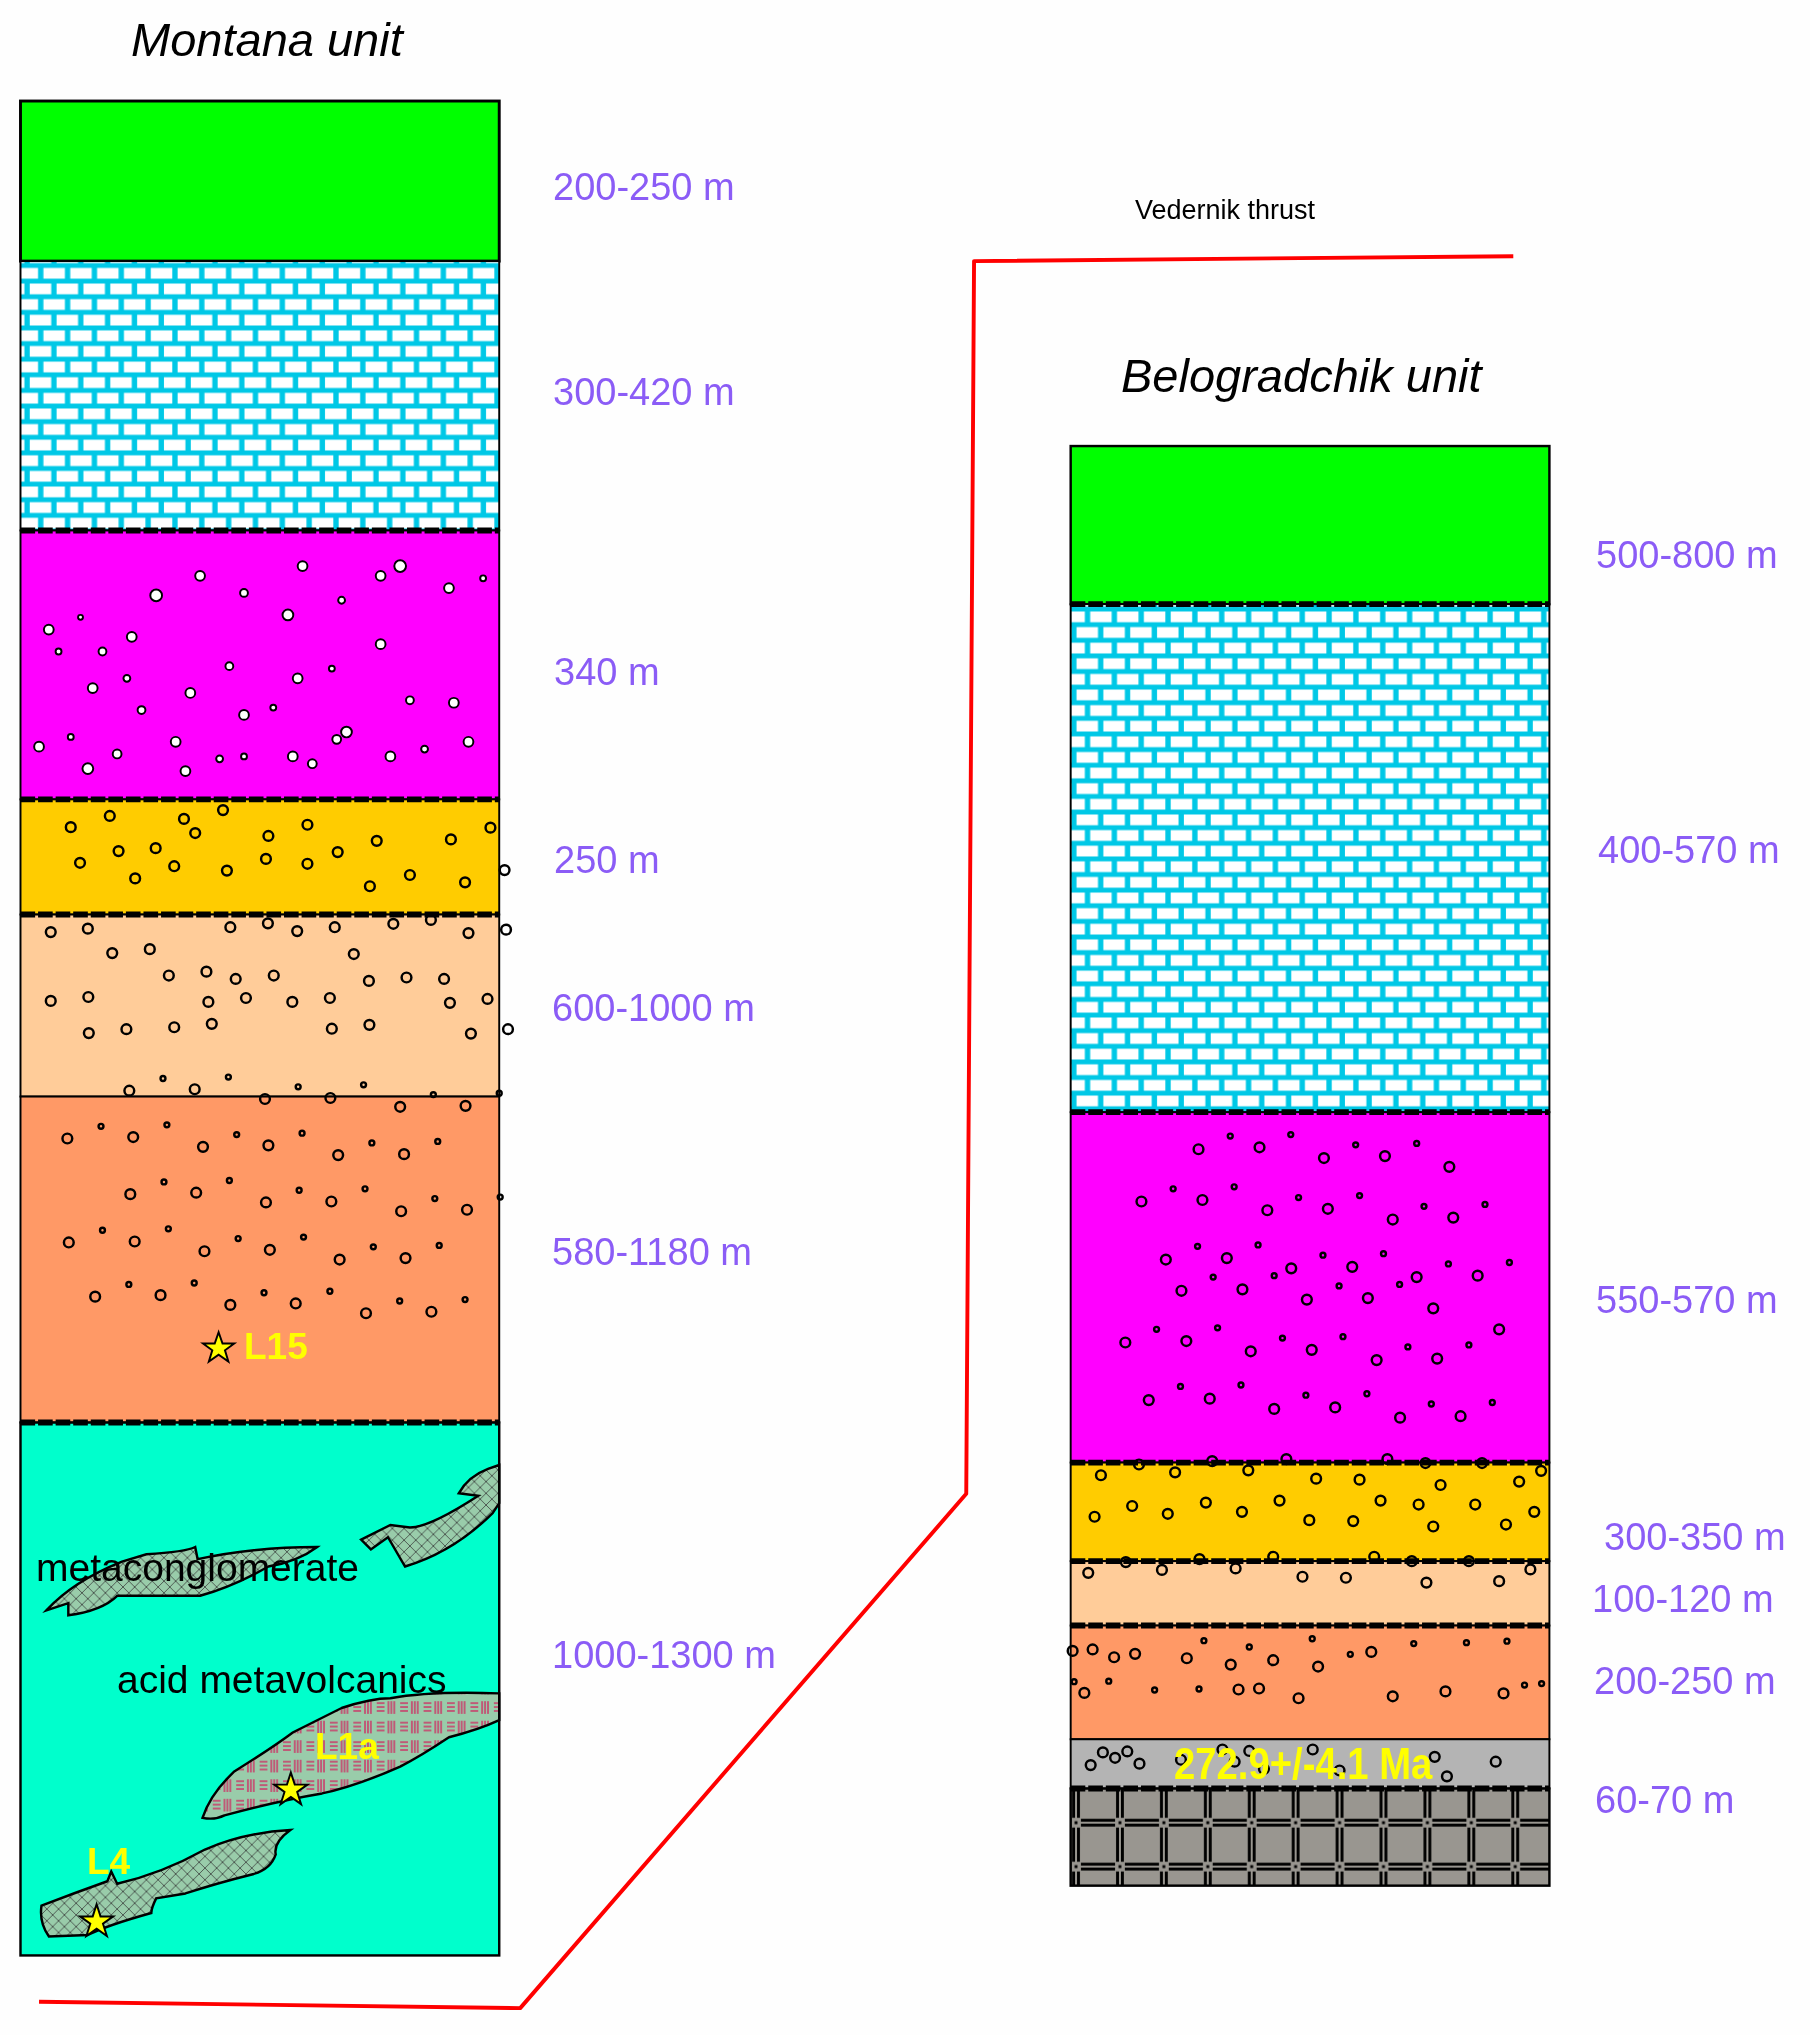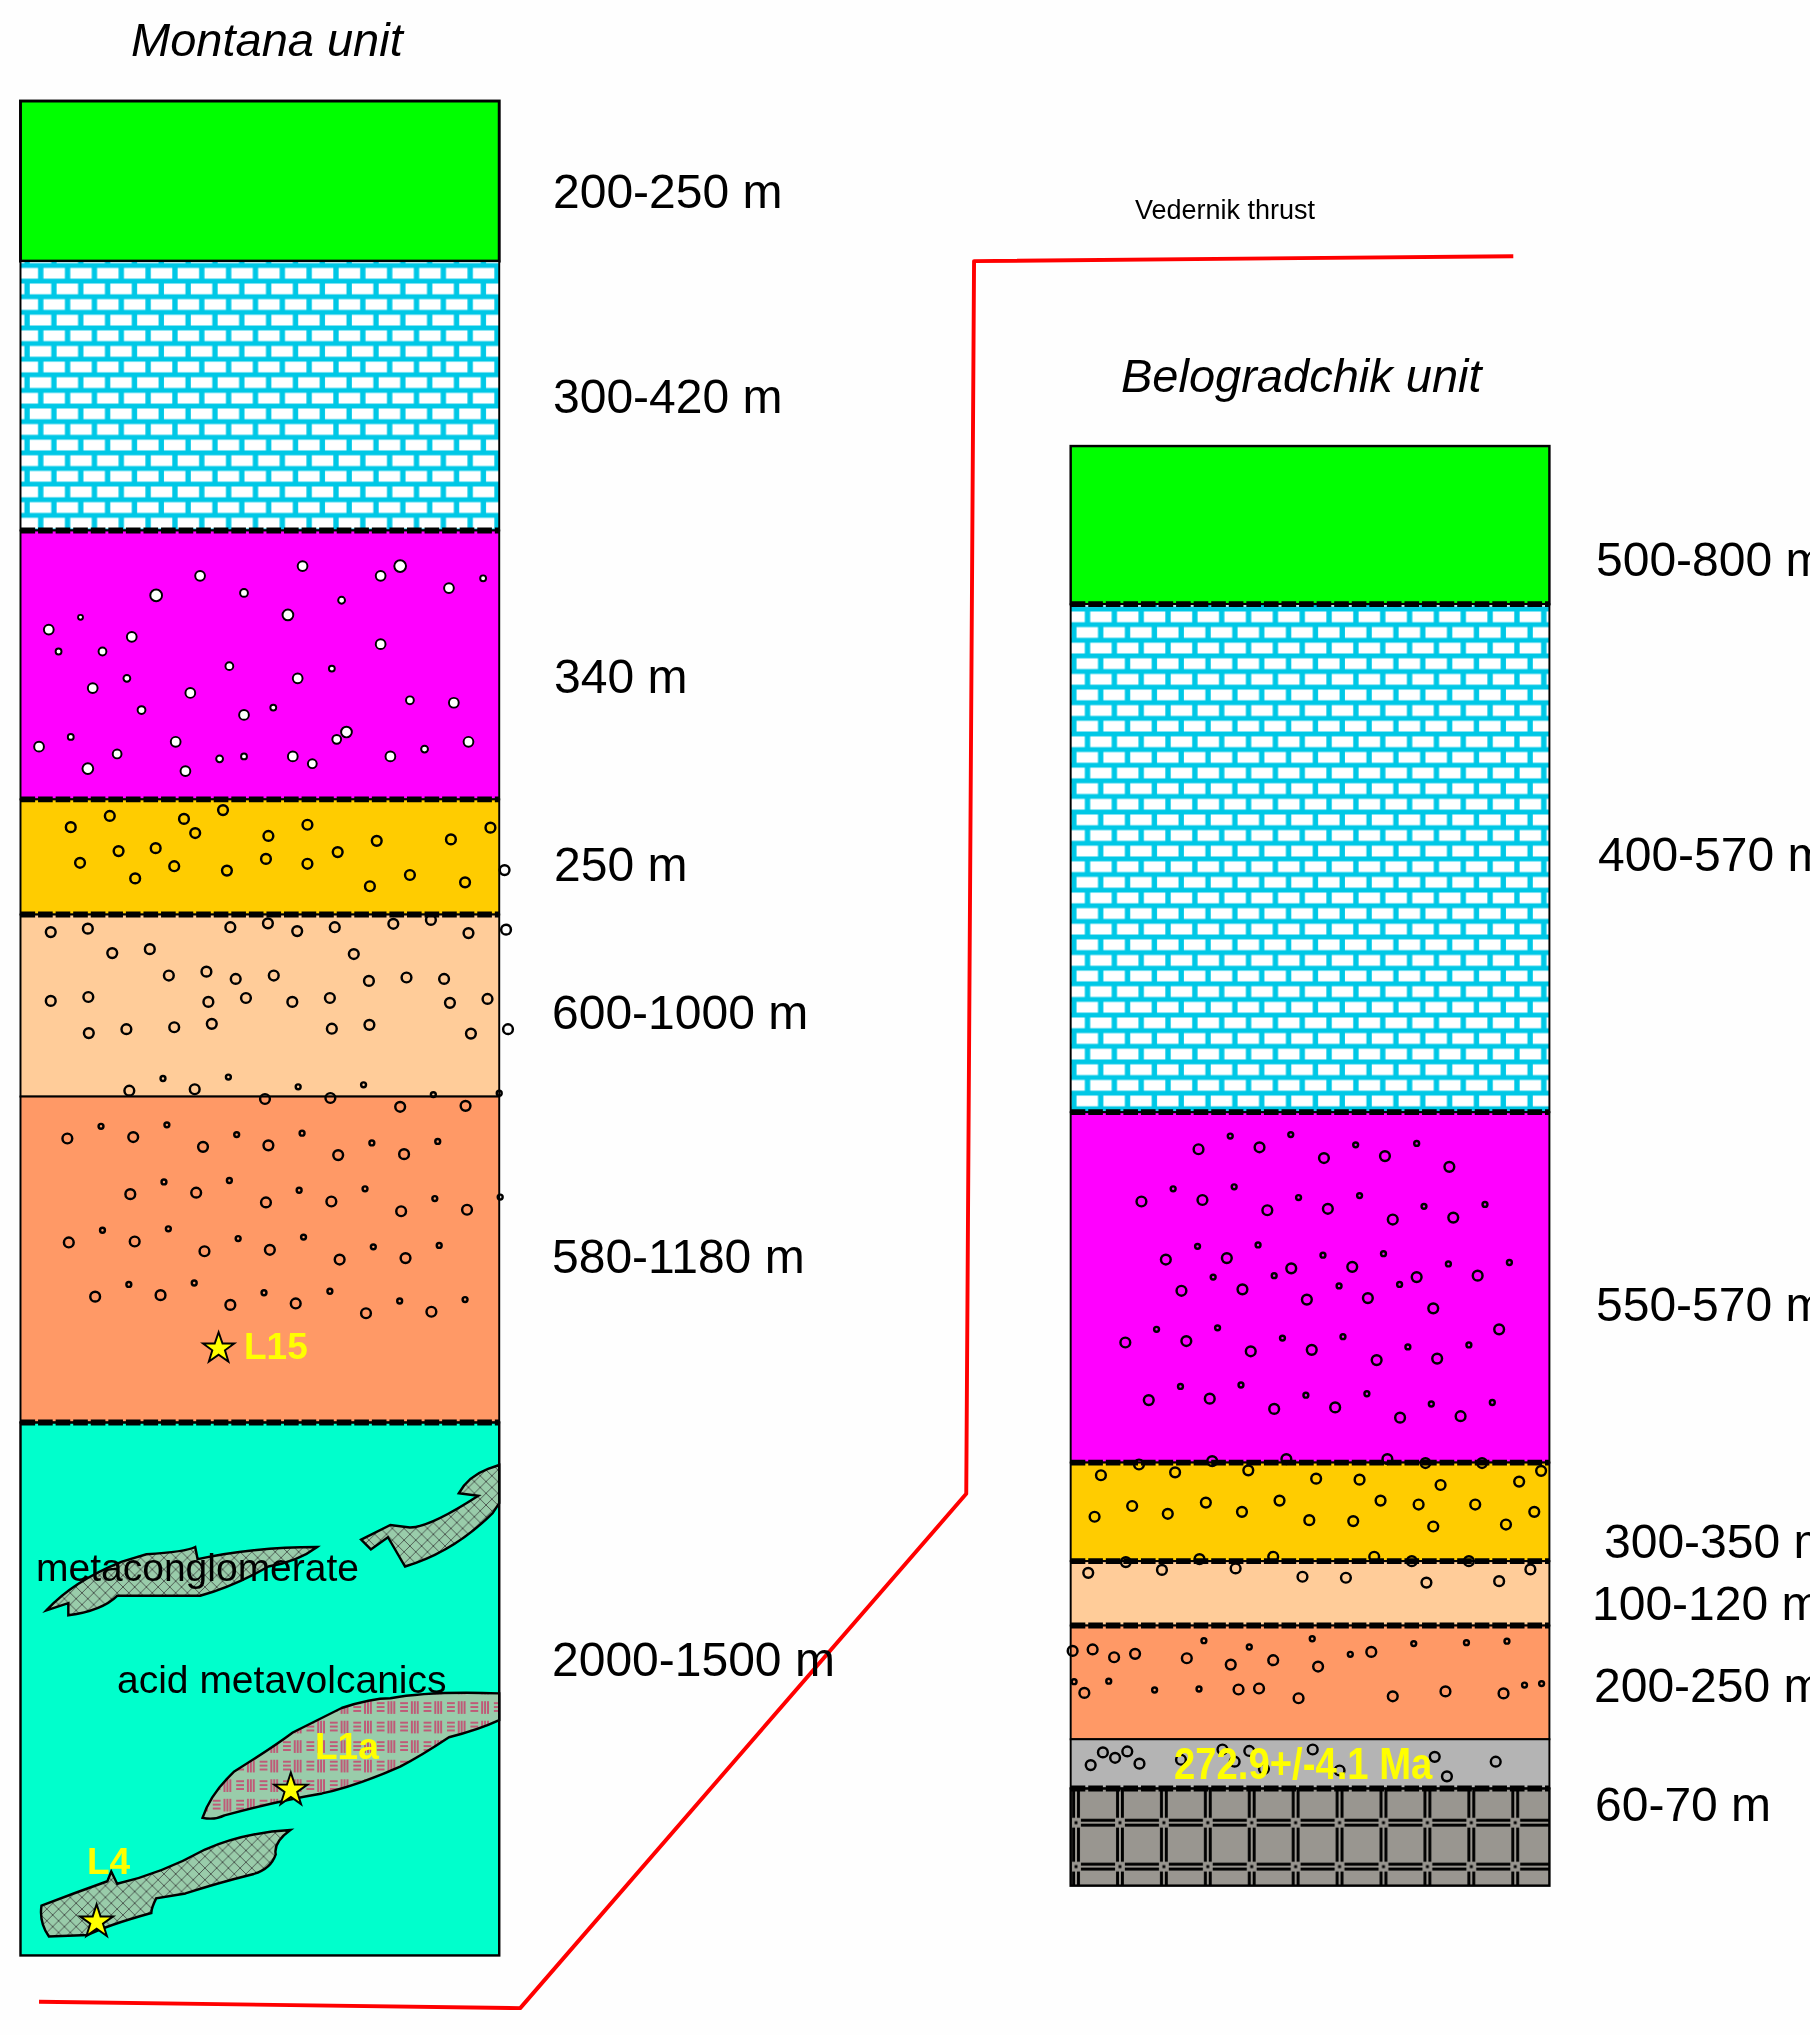--- a/index.html
+++ b/index.html
@@ -1,19 +1,19 @@
 <!DOCTYPE html>
 <html style="font-size:7.8px"><head>
 <meta charset="utf-8">
 <style>
   html, body { margin:0; padding:0; background:#fefefe; }
   body { width:1810px; height:2035px; position:relative; overflow:hidden;
          font-family:"Liberation Sans", sans-serif; }
   svg { position:absolute; left:0; top:0; }
-  .lbl { position:absolute; font-size:48px; color:#000000; white-space:nowrap; line-height:1; }
+  .lbl { position:absolute; font-size:38px; color:#8b5cf6; white-space:nowrap; line-height:1; }
   .title { position:absolute; font-size:47px; color:#000; white-space:nowrap; line-height:1;font-style:italic; }
   .thr { position:absolute; font-size:27px; color:#000; white-space:nowrap; line-height:1; }
   .inner { position:absolute; font-size:39px; color:#000; white-space:nowrap; line-height:1; }
   .yel { position:absolute; font-size:37px; font-weight:bold; color:#ffff00; white-space:nowrap; line-height:1; }
 </style>
 </head>
 <body>
 
 <svg width="1810" height="2035" viewBox="0 0 3709 4170">
   <defs>
@@ -451,21 +451,21 @@
 <div class="title" style="left:131px; top:15.6px;">Montana unit</div>
 <div class="title" style="left:1121px; top:352px;">Belogradchik unit</div>
 <div class="thr" style="left:1135px; top:197px;">Vedernik thrust</div>
 
 <div class="lbl" style="left:553px; top:168px;">200-250 m</div>
 <div class="lbl" style="left:553px; top:373px;">300-420 m</div>
 <div class="lbl" style="left:554px; top:653px;">340 m</div>
 <div class="lbl" style="left:554px; top:841px;">250 m</div>
 <div class="lbl" style="left:552px; top:989px;">600-1000 m</div>
 <div class="lbl" style="left:552px; top:1233px;">580-1180 m</div>
-<div class="lbl" style="left:552px; top:1636px;">2000-1500 m</div>
+<div class="lbl" style="left:552px; top:1636px;">1000-1300 m</div>
 
 <div class="lbl" style="left:1596px; top:512px;margin-top:24px;">500-800 m</div>
 <div class="lbl" style="left:1598px; top:831px;">400-570 m</div>
 <div class="lbl" style="left:1596px; top:1281px;text-align:center;">550-570 m</div>
 <div class="lbl" style="left:1596px; top:1518px;margin-left:8px;">300-350 m</div>
 <div class="lbl" style="left:1592px; top:1580px;">100-120 m</div>
 <div class="lbl" style="left:1594px; top:1662px;">200-250 m</div>
 <div class="lbl" style="left:1595px; top:1772px;margin-top:9px;">60-70 m</div>
 
 <div class="inner" style="left:36px; top:1548px;">metaconglomerate</div>

